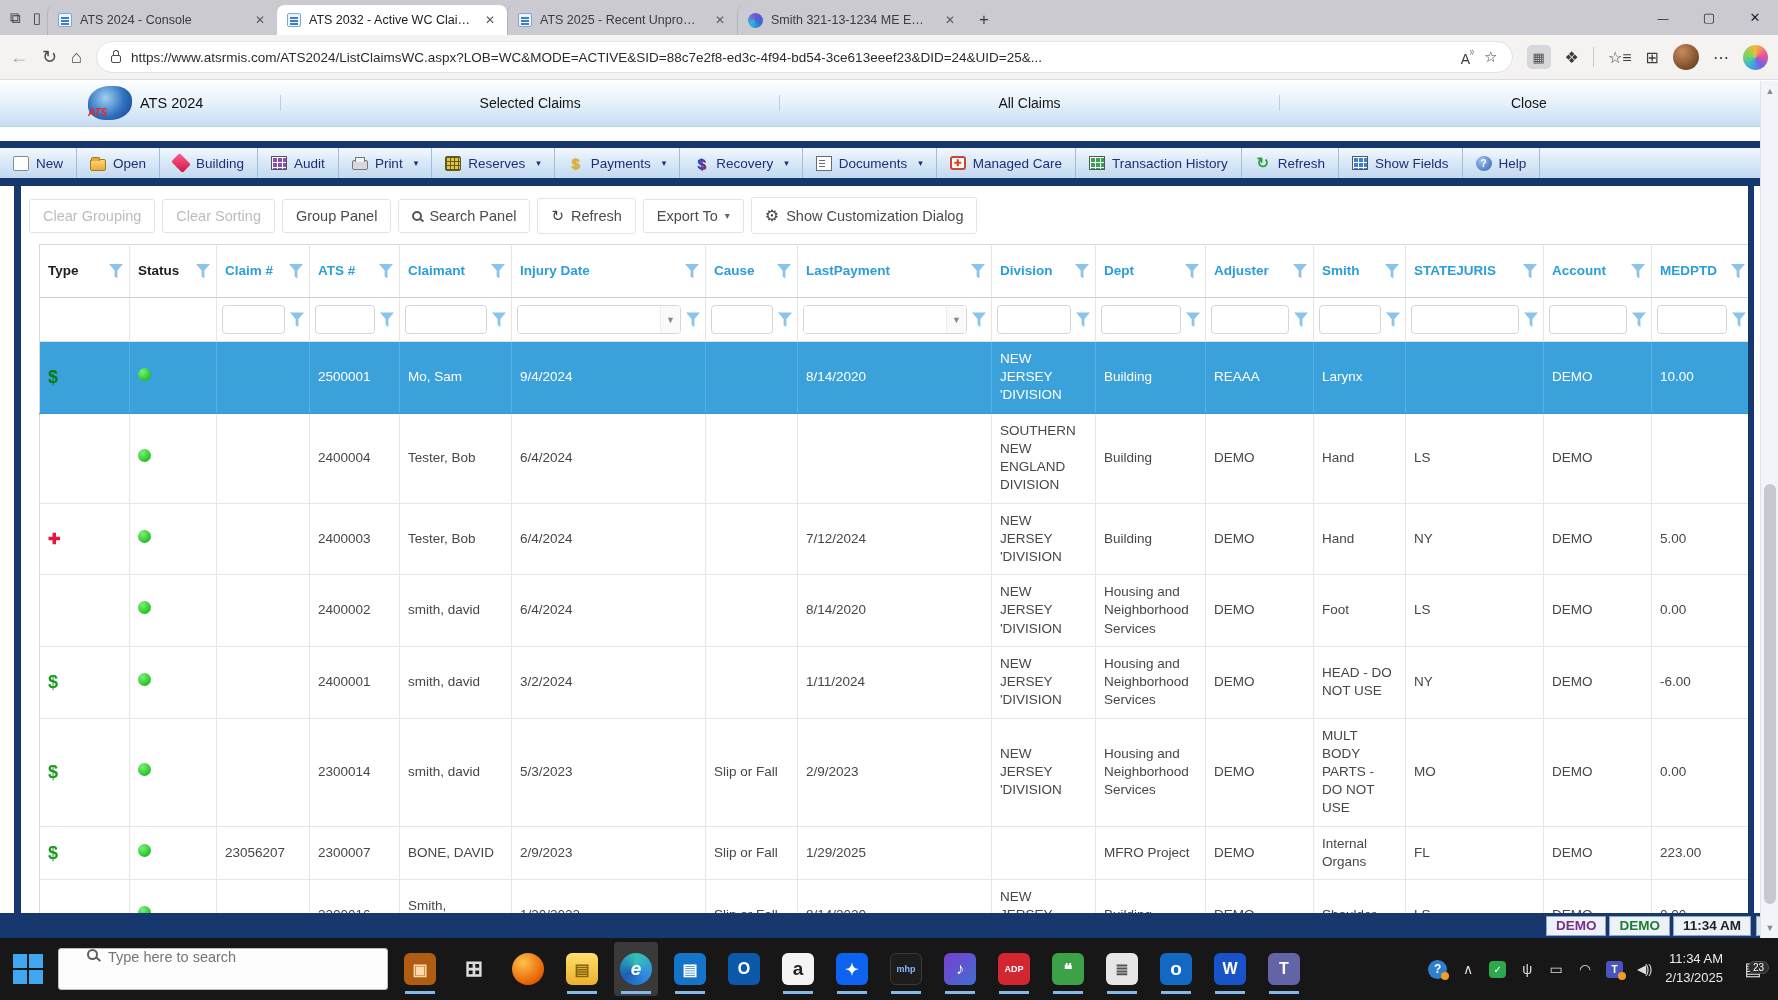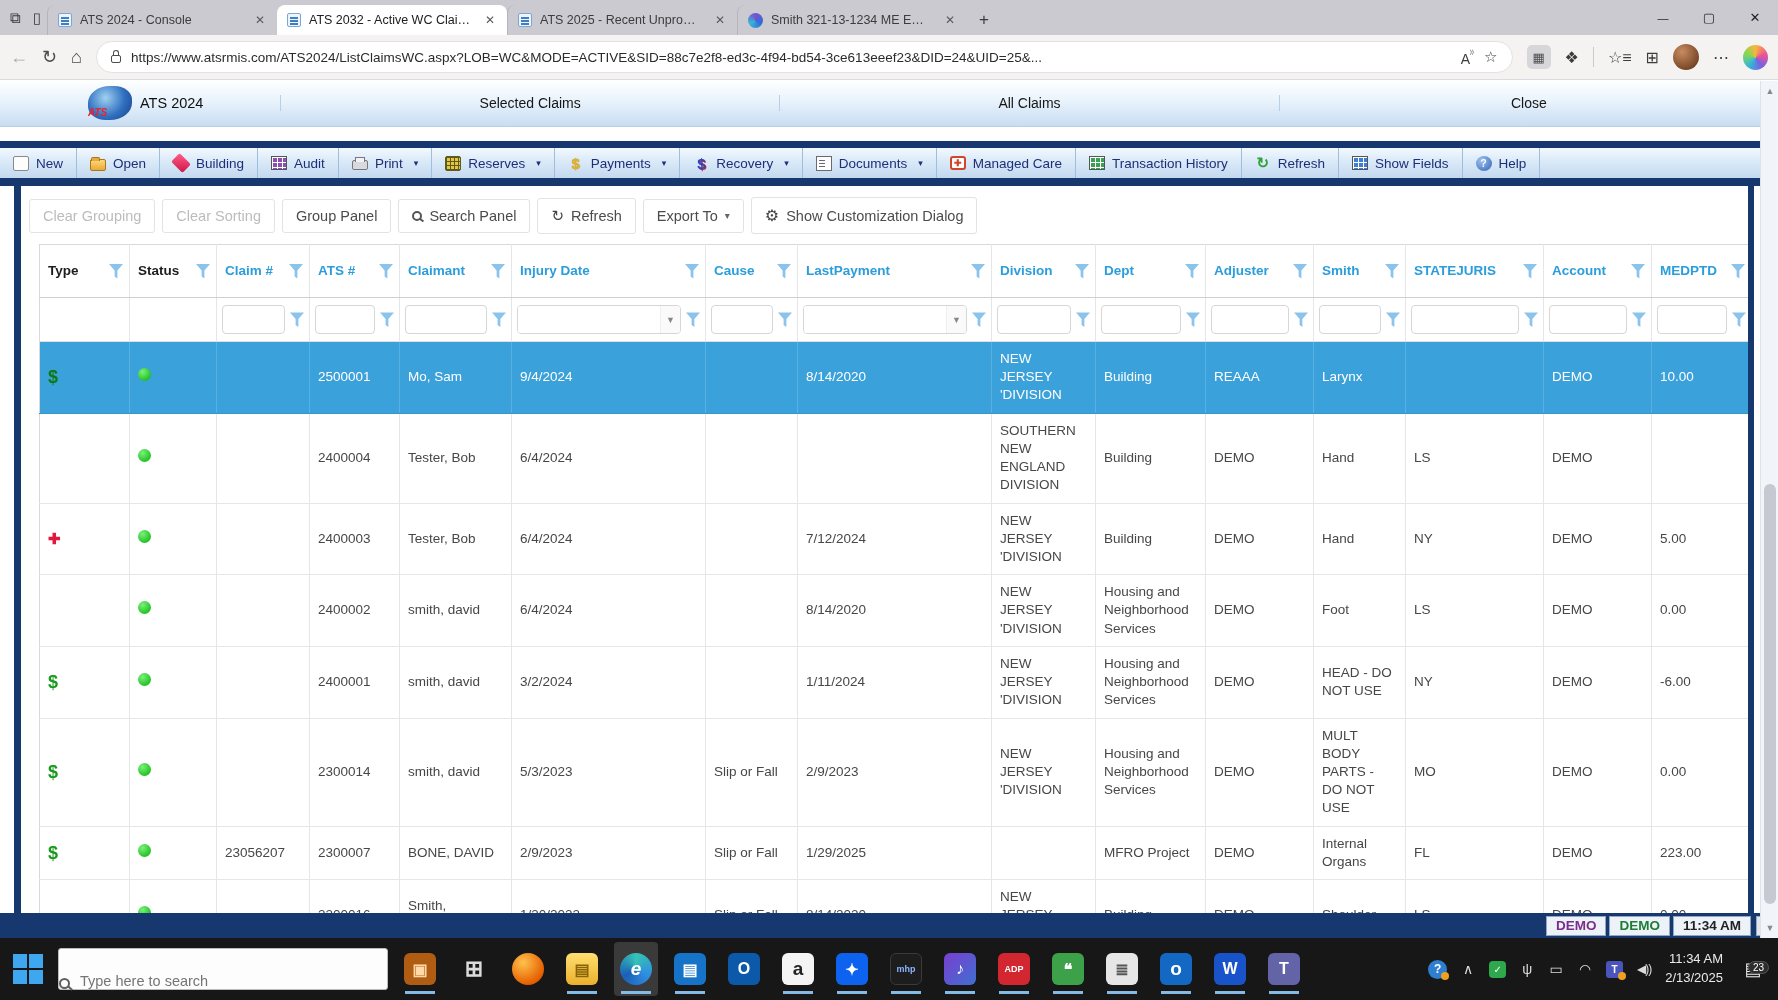--- a/index.html
+++ b/index.html
@@ -116,21 +116,21 @@
   
   .pagescroll { position:absolute; right:0; top:81px; width:18px; height:857px; background:#f1f4f8; border-left:1px solid #dfe3e8; }
   .ps-arrow { position:absolute; left:0; width:18px; height:16px; color:#8a8a8a; font-size:9px; display:flex; align-items:center; justify-content:center; cursor:pointer; }
   .ps-up { top:2px; } .ps-down { bottom:2px; }
   .ps-thumb { position:absolute; left:3px; width:12px; top:47%; height:49%; background:#c6c9d2; border-radius:6px; cursor:pointer; }
 
   
   .taskbar { position:absolute; left:0; bottom:0; width:1778px; height:62px; background:#171717; display:flex; align-items:center; padding:0 8px; gap:10px; }
   .startbtn { width:40px; height:40px; display:grid; grid-template-columns:14px 14px; grid-template-rows:14px 14px; gap:2px; align-content:center; justify-content:center; cursor:pointer; }
   .startbtn span { background:#3fa7f0; }
-  .searchbox { width:330px; height:42px; background:#fdfdfd; border:1px solid #bcbcbc; border-radius:3px; display:flex; align-items:flex-end; gap:10px; padding:0 0; }
+  .searchbox { width:330px; height:42px; background:#fdfdfd; border:1px solid #bcbcbc; border-radius:3px; display:flex; align-items:flex-start; gap:10px; padding:0 28px; }
   .sb-mag { width:11px; height:11px; border:2px solid #5f5f5f; border-radius:50%; position:relative; flex:0 0 auto; }
   .sb-mag::after { content:""; position:absolute; width:6px; height:2px; background:#5f5f5f; right:-5px; bottom:-2px; transform:rotate(40deg); }
   .searchbox input { border:none; outline:none; background:transparent; font-size:14.5px; color:#4e4e4e; flex:1; font-family:"Liberation Sans", sans-serif; }
   .tbapps { display:flex; align-items:center; gap:10px; }
   .tbapp { width:44px; height:54px; display:flex; align-items:center; justify-content:center; position:relative; cursor:pointer; border-radius:4px; }
   .tbapp.running::after { content:""; position:absolute; bottom:2px; left:7px; right:7px; height:3px; background:#85b9e6; }
   .tbapp.hilite { background:#3a3a3a; }
   .appico { width:32px; height:32px; border-radius:6px; display:flex; align-items:center; justify-content:center; color:#fff; font-weight:bold; font-size:16px; }
   .tb-briefcase { background:#b05c12; } .tb-briefcase::before { content:"▣"; color:#ffd9a8; }
   .tb-task-view { background:transparent; } .tb-task-view::before { content:"⊞"; color:#dcdcdc; font-size:22px; }

